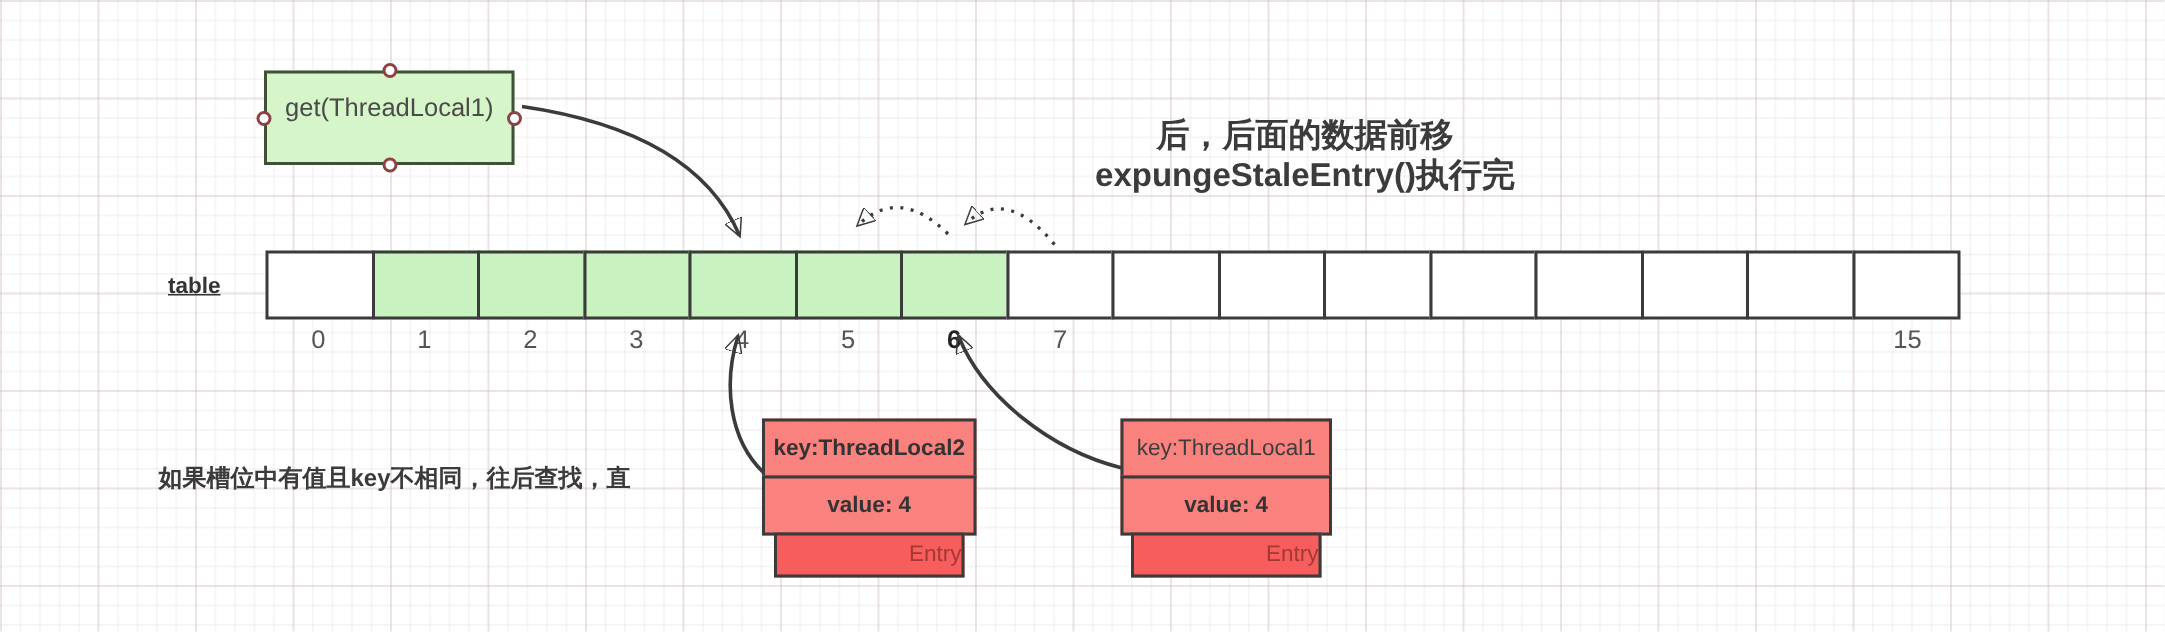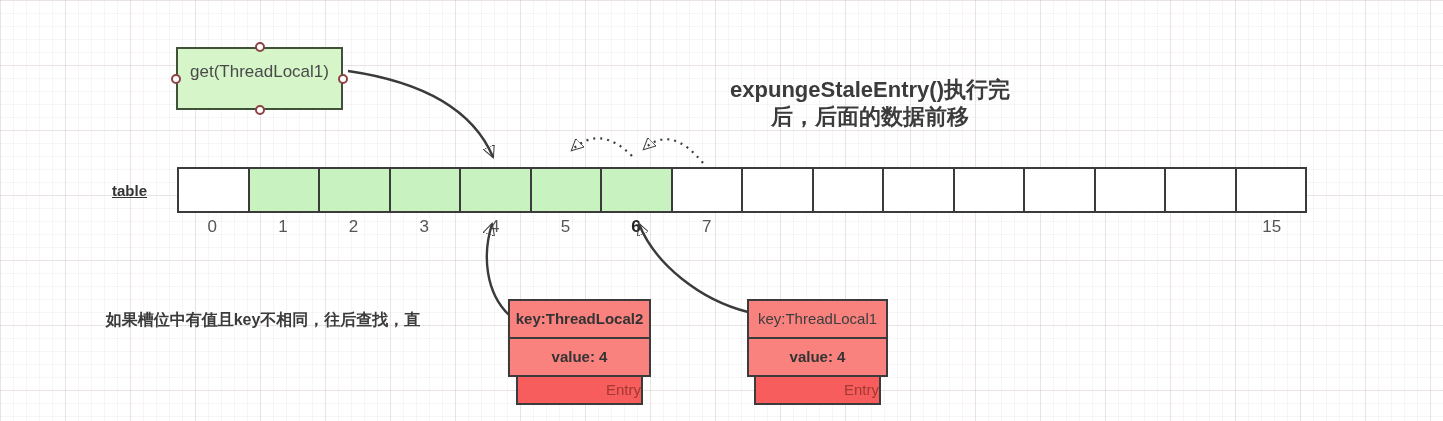--- a/index.html
+++ b/index.html
@@ -98,21 +98,21 @@
 
   
   .entry { position: absolute; top: 279px; }
   .entry1 { left: 508px; width: 143px; }
   .entry2 { left: 747px; width: 141px; }
   .entry .row {
     height: 40px; line-height: 36px;
     background: var(--salmon, #f9827f);
     border: 2px solid var(--border_dark, #3b3b3b);
     text-align: center;
-    font-size: 15px; font-weight: bold; color: #333; margin-top: 20px;
+    font-size: 15px; font-weight: bold; color: #333;
   }
   .entry .row.value { margin-top: -2px; }
   .entry2 .row.key { font-weight: normal; color: #3d3d3d; }
   .entry .tab {
     width: 127px; height: 30px; line-height: 26px;
     margin: -2px auto 16px auto;
     background: var(--red, #f65d5c);
     border: 2px solid var(--border_dark, #3b3b3b);
     text-align: right;
     font-size: 15px;
@@ -134,22 +134,22 @@
 
   <div class="get-box">
     <span>get(ThreadLocal1)</span>
     <span class="handle h-top"></span>
     <span class="handle h-bottom"></span>
     <span class="handle h-left"></span>
     <span class="handle h-right"></span>
   </div>
 
   <div class="title">
+    <div>后，后面的数据前移</div>
     <div>expungeStaleEntry()执行完</div>
-    <div>后，后面的数据前移</div>
   </div>
 
   <div class="table-label">table</div>
   <div id="cells">
       <div class="cell"></div>
       <div class="cell green"></div>
       <div class="cell green"></div>
       <div class="cell green"></div>
       <div class="cell green"></div>
       <div class="cell green"></div>

